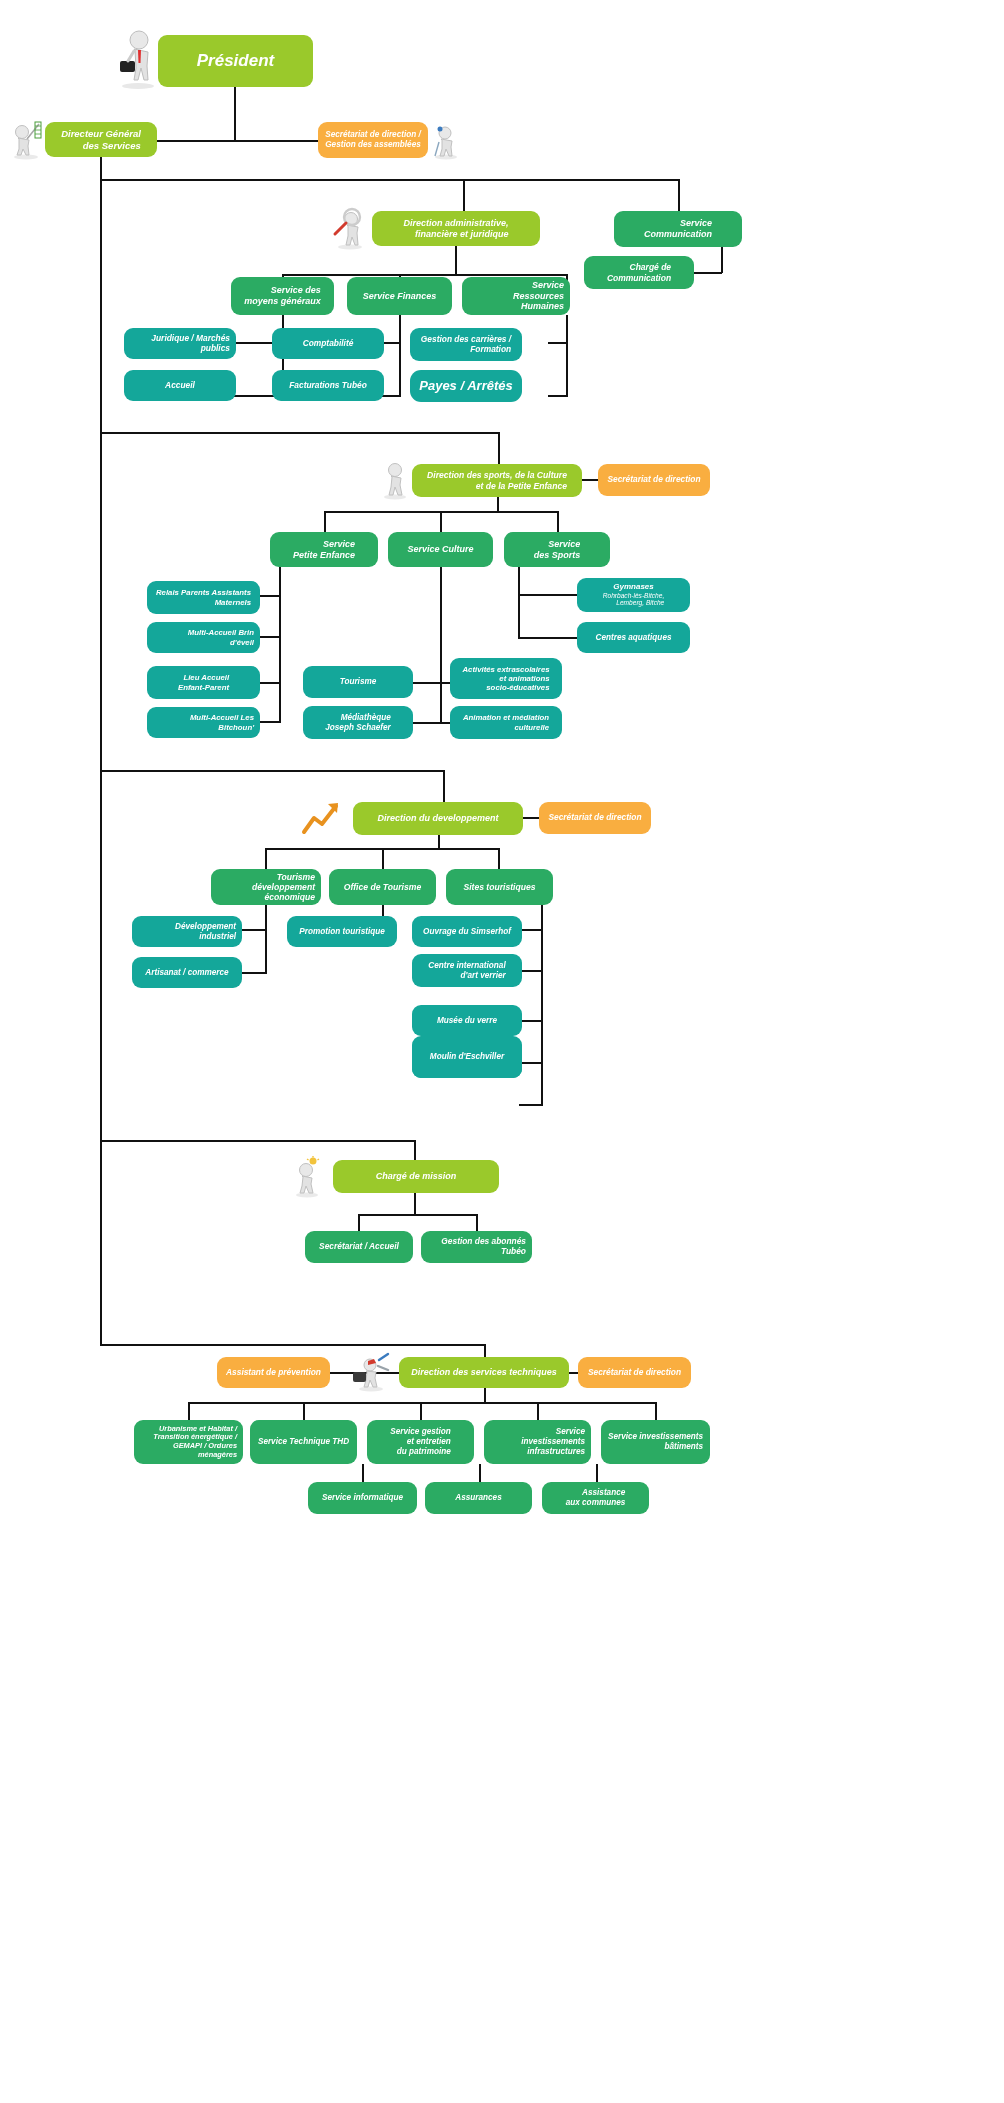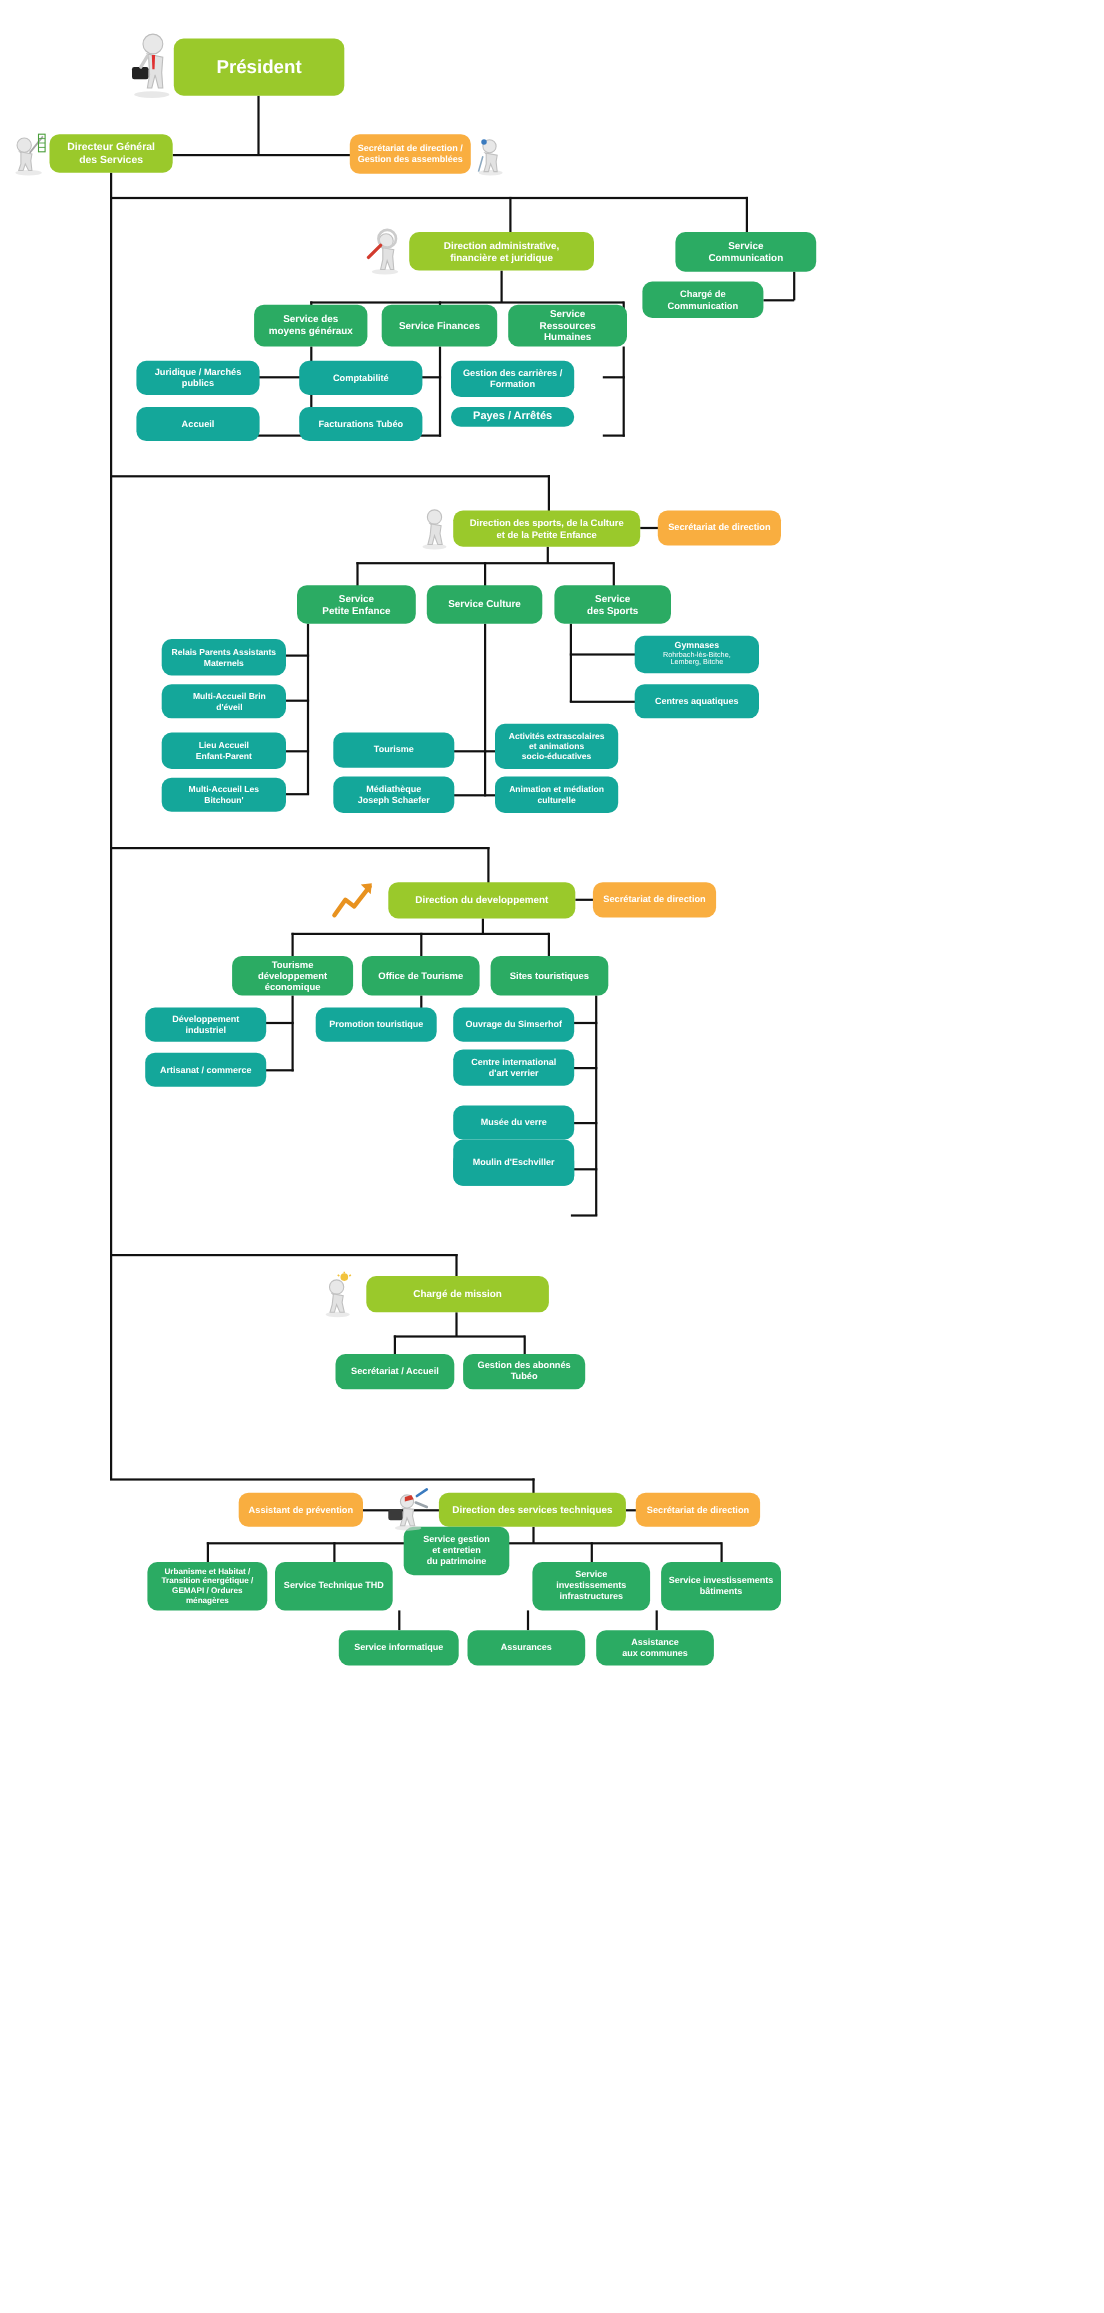--- a/index.html
+++ b/index.html
@@ -14,24 +14,25 @@
   #canvas { position:relative; width:1004px; height:2103px; }
 
   .node {
     position:absolute;
     border-radius:9px;
     color:#ffffff;
     font-weight:bold;
     display:flex;
     align-items:center;
     justify-content:center;
-    text-align:center;
+    text-align:right;
     line-height:1.18;
     padding:3px 6px;
     z-index:3;
+    font-style:italic;
   }
   .lime   { background:#9ac92b; }
   .green  { background:#2bab63; }
   .teal   { background:#14a79a; }
   .orange { background:#f9ae40; }
 
   .line {
     position:absolute;
     background:#111111;
     z-index:1;
@@ -141,21 +142,21 @@
   <div class="line h" style="left:382px; top:342px; width:19px;"></div>
   <div class="line h" style="left:382px; top:395px; width:19px;"></div>
   <div class="node teal" style="left:272px; top:328px; width:112px; height:31px; font-size:8.4px;">Comptabilité</div>
   <div class="node teal" style="left:272px; top:370px; width:112px; height:31px; font-size:8.4px;">Facturations Tubéo</div>
 
   <div class="line v" style="left:566px; top:315px; height:82px;"></div>
   <div class="line h" style="left:548px; top:342px; width:20px;"></div>
   <div class="line h" style="left:548px; top:395px; width:20px;"></div>
   <div class="node teal" style="left:410px; top:328px; width:112px; height:33px; font-size:8.4px; white-space:pre-line;">Gestion des carrières /
 Formation</div>
-  <div class="node teal" style="left:410px; top:370px; width:112px; height:18px; font-size:10px;border-radius:11px;">Payes / Arrêtés</div>
+  <div class="node teal" style="left:410px; top:370px; width:112px; height:32px; font-size:13px;border-radius:11px;">Payes / Arrêtés</div>
 
   <div class="line h" style="left:100px; top:432px; width:400px;"></div>
   <div class="line v" style="left:498px; top:432px; height:39px;"></div>
 
   <div class="node lime" style="left:412px; top:464px; width:170px; height:33px; font-size:8.6px; white-space:pre-line;">Direction des sports, de la Culture
 et de la Petite Enfance</div>
   <div class="avatar" style="left:378px; top:458px;">
     <svg width="34" height="42" viewBox="0 0 34 42">
       <ellipse cx="17" cy="39" rx="11" ry="2.5" fill="#dcdcdc" opacity=".6"></ellipse>
       <circle cx="17" cy="12" r="6.5" fill="#e8e8e8" stroke="#c0c0c0" stroke-width="1"></circle>
@@ -316,21 +317,21 @@
   <div class="line v" style="left:188px; top:1402px; height:20px;"></div>
   <div class="line v" style="left:303px; top:1402px; height:20px;"></div>
   <div class="line v" style="left:420px; top:1402px; height:20px;"></div>
   <div class="line v" style="left:537px; top:1402px; height:20px;"></div>
   <div class="line v" style="left:655px; top:1402px; height:20px;"></div>
 
   <div class="node green" style="left:134px; top:1420px; width:109px; height:44px; font-size:7.4px; white-space:pre-line;">Urbanisme et Habitat /
 Transition énergétique /
 GEMAPI / Ordures ménagères</div>
   <div class="node green" style="left:250px; top:1420px; width:107px; height:44px; font-size:8.2px;">Service Technique THD</div>
-  <div class="node green" style="left:367px; top:1388px; width:96px; height:44px; font-size:8.2px; white-space:pre-line;">Service gestion
+  <div class="node green" style="left:367px; top:1420px; width:107px; height:44px; font-size:8.2px; white-space:pre-line;">Service gestion
 et entretien
 du patrimoine</div>
   <div class="node green" style="left:484px; top:1420px; width:107px; height:44px; font-size:8.2px; white-space:pre-line;">Service investissements
 infrastructures</div>
   <div class="node green" style="left:601px; top:1420px; width:109px; height:44px; font-size:8.2px; white-space:pre-line;">Service investissements
 bâtiments</div>
 
   <div class="line v" style="left:362px; top:1464px; height:18px;"></div>
   <div class="line v" style="left:479px; top:1464px; height:18px;"></div>
   <div class="line v" style="left:596px; top:1464px; height:18px;"></div>

